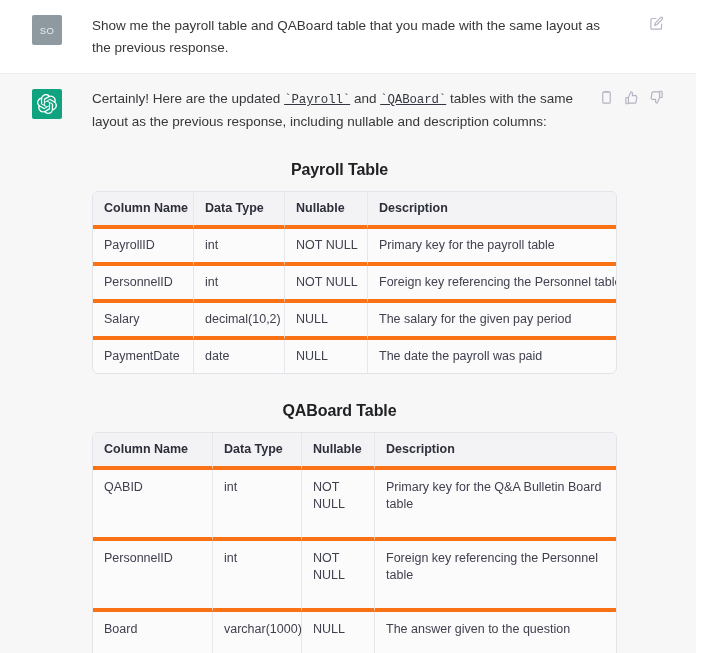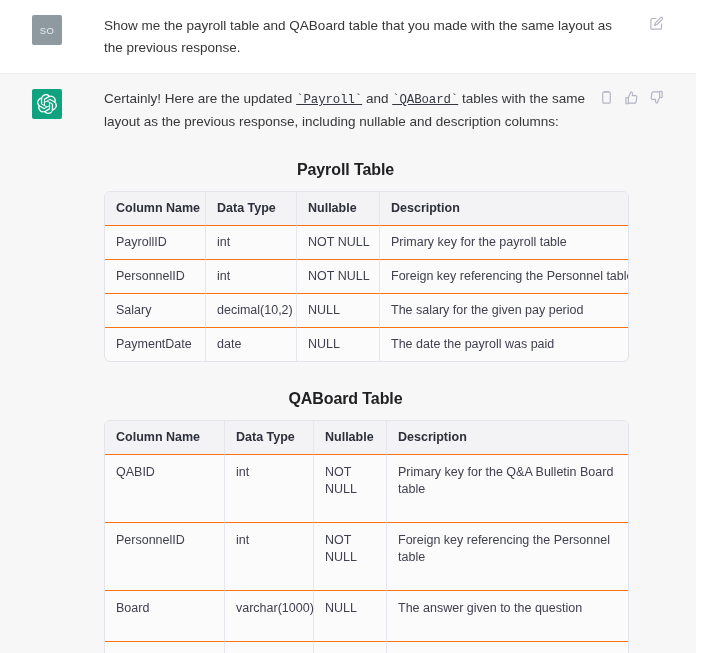--- a/index.html
+++ b/index.html
@@ -55,21 +55,21 @@
     letter-spacing: 0.4px;
   }
   .avatar-assistant {
     background: #10a37f;
   }
   .avatar-assistant svg { display: block; }
 
   
   .msg-body {
     flex: 1 1 auto;
-    margin-left: 42px;
+    margin-left: 30px;
     margin-right: 12px;
     min-width: 0;
     padding-top: 0px;
   }
   .msg-user .msg-body { padding-top: 1px; }
 
   p.para {
     margin: 0;
     line-height: 22px;
     font-size: 13.5px;
@@ -125,21 +125,21 @@
     background: #fbfbfc;
     table-layout: fixed;
     font-size: 12.5px;
     color: #40414f;
   }
   table.schema th, table.schema td {
     text-align: left;
     vertical-align: top;
     padding: 8px 11px;
     border-right: 1px solid #e6e6ec;
-    border-bottom: 1px solid #f97316;
+    border-bottom: 4px solid #f97316;
     line-height: 17px;
     font-weight: normal;
   }
   table.schema th {
     background: #f3f3f6;
     font-weight: bold;
     color: #2d2f3a;
     font-size: 12.5px;
     white-space: nowrap;
   }

